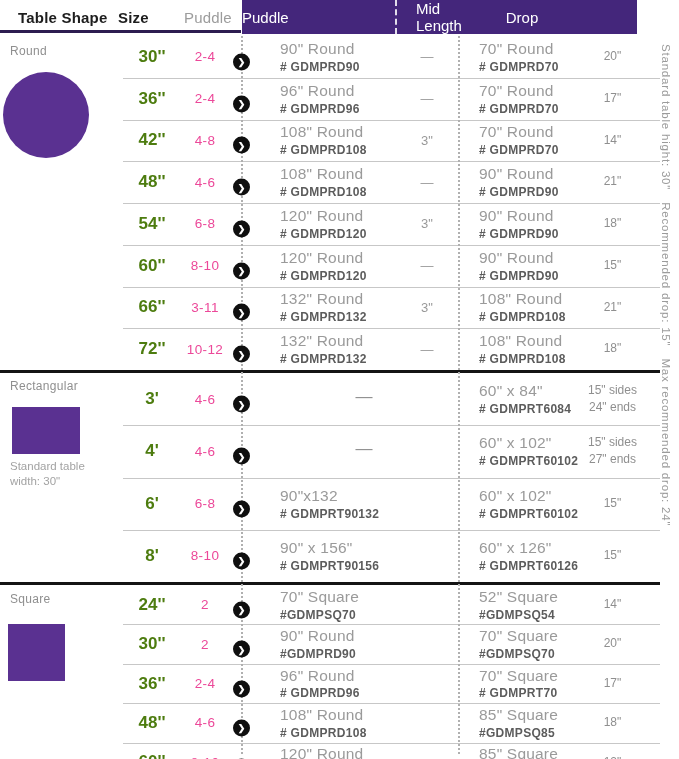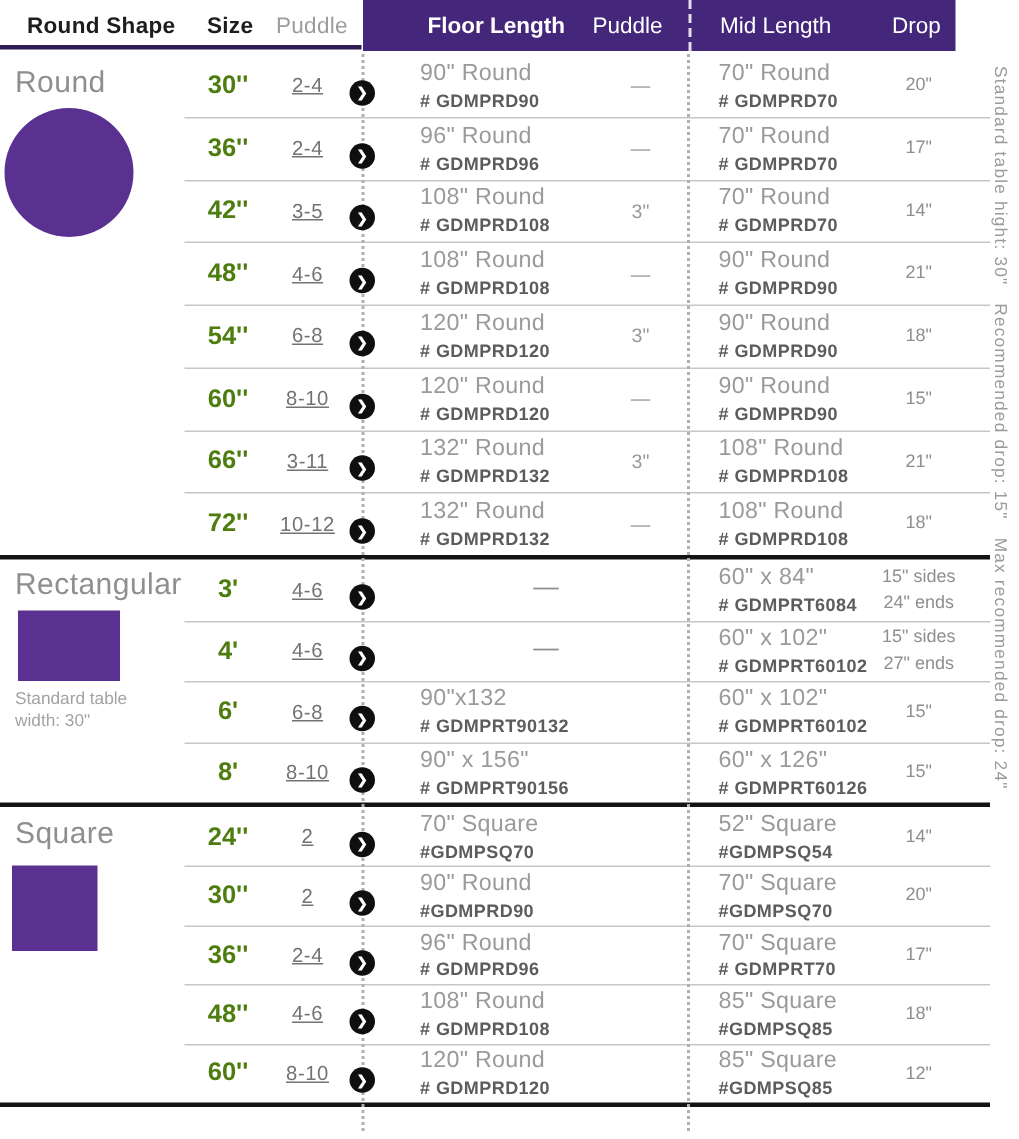--- a/index.html
+++ b/index.html
@@ -5,85 +5,84 @@
   * { box-sizing: border-box; margin: 0; padding: 0; }
   html,body { background:#fff; }
   .page {
     position: relative; width: 679px; height: 759px; background: #fff;
     font-family: "Liberation Sans", sans-serif; overflow: hidden;
   }
   
   .left-head { position:absolute; left:0; top:0; width:241px; height:33px; border-bottom:3px solid #2d1d50; }
   .left-head .th { position:absolute; top:9px; font-size:15px; font-weight:bold; color:#1d1d1d; letter-spacing:.2px; }
   #th-shape { left:18px; }
-  #th-size  { left:138px; }
+  #th-size  { left:118px; }
   #th-seats { left:184px; color:#9c9c9c; font-weight:normal; }
   
   .pheader {
     position:absolute; left:242px; top:0; width:395px; height:34px;
     background: var(--purple, #44267b); color:#fff; font-size:15px;
     display:grid; grid-template-columns:153px 64px 126px 52px; align-items:center;
   }
   .ph-floor { padding-left:43px; font-weight:bold; }
   .ph-puddle { text-align:left; }
   .ph-mid { padding-left:19px; font-weight:normal; height:100%; display:flex; align-items:center;
             border-left:2px dashed rgba(255,255,255,.85); }
   .ph-drop { text-align:center; }
   
   .vdot { position:absolute; width:0; border-left:2px dotted #b0b0b0; top:36px; height:718px; z-index:1; }
   #vdot-left { left:241px; }
   #vdot-right { left:458px; }
   
   .tbody { position:absolute; left:0; top:36px; width:660px; }
   .sec { position:relative; display:flex; flex-direction:column; border-bottom:3px solid #141414; }
-  .sec-0 { height:337px; } .sec-1 { height:165px; } .sec-2 { height:200px; }
+  .sec-0 { height:337px; } .sec-1 { height:212px; } .sec-2 { height:200px; }
   .row { position:relative; flex:1; display:grid; align-items:center;
          grid-template-columns:128px 54px 60px 153px 64px 126px 75px; }
   .row + .row::before { content:""; position:absolute; left:123px; right:0; top:0; height:1px; background:#c7c7c7; }
   .c-size  { text-align:center; padding-right:6px; font-size:17px; font-weight:bold; color:#4d7c0f; }
-  .c-seats { text-align:center; padding-right:14px; font-size:13.5px; color:#737373; letter-spacing:.4px;text-decoration:underline; }
+  .c-seats { text-align:center; padding-right:14px; font-size:13.5px; color:#ec4899; letter-spacing:.4px; }
   .c-floor { padding-left:38px; }
   .c-mid   { padding-left:20px; }
   .cell-main { font-size:15.5px; color:#9a9a9a; letter-spacing:.2px; line-height:1.15; }
   .cell-pn   { font-size:12px; font-weight:bold; color:#5c5c5c; letter-spacing:.3px; margin-top:2px; }
   .c-puddle { text-align:center; font-size:13px; color:#999; }
   .c-drop { text-align:center; padding-right:20px; font-size:12px; color:#8f8f8f; line-height:1.45; }
   .arrow { position:absolute; left:233px; top:50%; transform:translateY(calc(-50% + 5px));
            width:17px; height:17px; border-radius:50%; background:#0f0f0f; color:#fff;
            display:flex; align-items:center; justify-content:center;
            font-size:9px; font-weight:bold; z-index:2; }
   .bigdash { display:none; }
   .row.dashrow .bigdash { display:block; position:absolute; left:336px; width:56px; top:50%;
            transform:translateY(-58%); text-align:center; font-size:17px; color:#8f8f8f; }
   
-  .shape-label { position:absolute; left:10px; font-size:20px; color:#8f8f8f; letter-spacing:.3px; z-index:2; }
+  .shape-label { position:absolute; left:10px; font-size:12px; color:#8f8f8f; letter-spacing:.3px; z-index:2; }
   .sec-0 .shape-label { top:8px; } .sec-1 .shape-label { top:6px; } .sec-2 .shape-label { top:7px; }
   .shape { position:absolute; background: var(--shape-purple, #5a3191); z-index:2; }
   [data-shape="circle"] .shape { left:3px;  top:36px; width:86px; height:86px; border-radius:50%; }
   [data-shape="rect"]   .shape { left:12px; top:34px; width:68px; height:47px; }
   [data-shape="square"] .shape { left:8px;  top:39px; width:57px; height:57px; }
   .shape-note { position:absolute; left:10px; top:86px; width:100px; font-size:11.5px;
                 color:#a3a3a3; line-height:1.3; z-index:2; }
   
   .vnote { position:absolute; left:660px; top:44px; writing-mode:vertical-rl;
            font-size:11.5px; color:#9b9b9b; letter-spacing:.8px; white-space:pre; }
 </style>
 </head>
 <body>
 
 <div class="page">
 
   <div class="left-head">
-    <span class="th" id="th-shape">Round Shape</span>
+    <span class="th" id="th-shape">Table Shape</span>
     <span class="th" id="th-size">Size</span>
     <span class="th" id="th-seats">Puddle</span>
   </div>
 
   <div class="pheader">
-    <span class="ph-floor">Floor Length</span>
     <span class="ph-puddle">Puddle</span>
     <span class="ph-mid">Mid Length</span>
     <span class="ph-drop">Drop</span>
   </div>
 
   <div class="vdot" id="vdot-left"></div>
   <div class="vdot" id="vdot-right"></div>
 
   <div class="tbody">
     <section class="sec sec-0" data-shape="circle">
@@ -126,21 +125,21 @@
       <div class="c-drop">
         <div class="drop-1">17"</div>
         <div class="drop-2"></div>
       </div>
       <span class="arrow">❯</span>
 
     </div>
         <div class="row">
       <div class="c-shape"></div>
       <div class="c-size">42''</div>
-      <div class="c-seats">3-5</div>
+      <div class="c-seats">4-8</div>
       <div class="c-floor">
         <div class="cell-main floor-main">108" Round</div>
         <div class="cell-pn floor-pn"># GDMPRD108</div>
       </div>
       <div class="c-puddle puddle">3"</div>
       <div class="c-mid">
         <div class="cell-main mid-main">70" Round</div>
         <div class="cell-pn mid-pn"># GDMPRD70</div>
       </div>
       <div class="c-drop">

